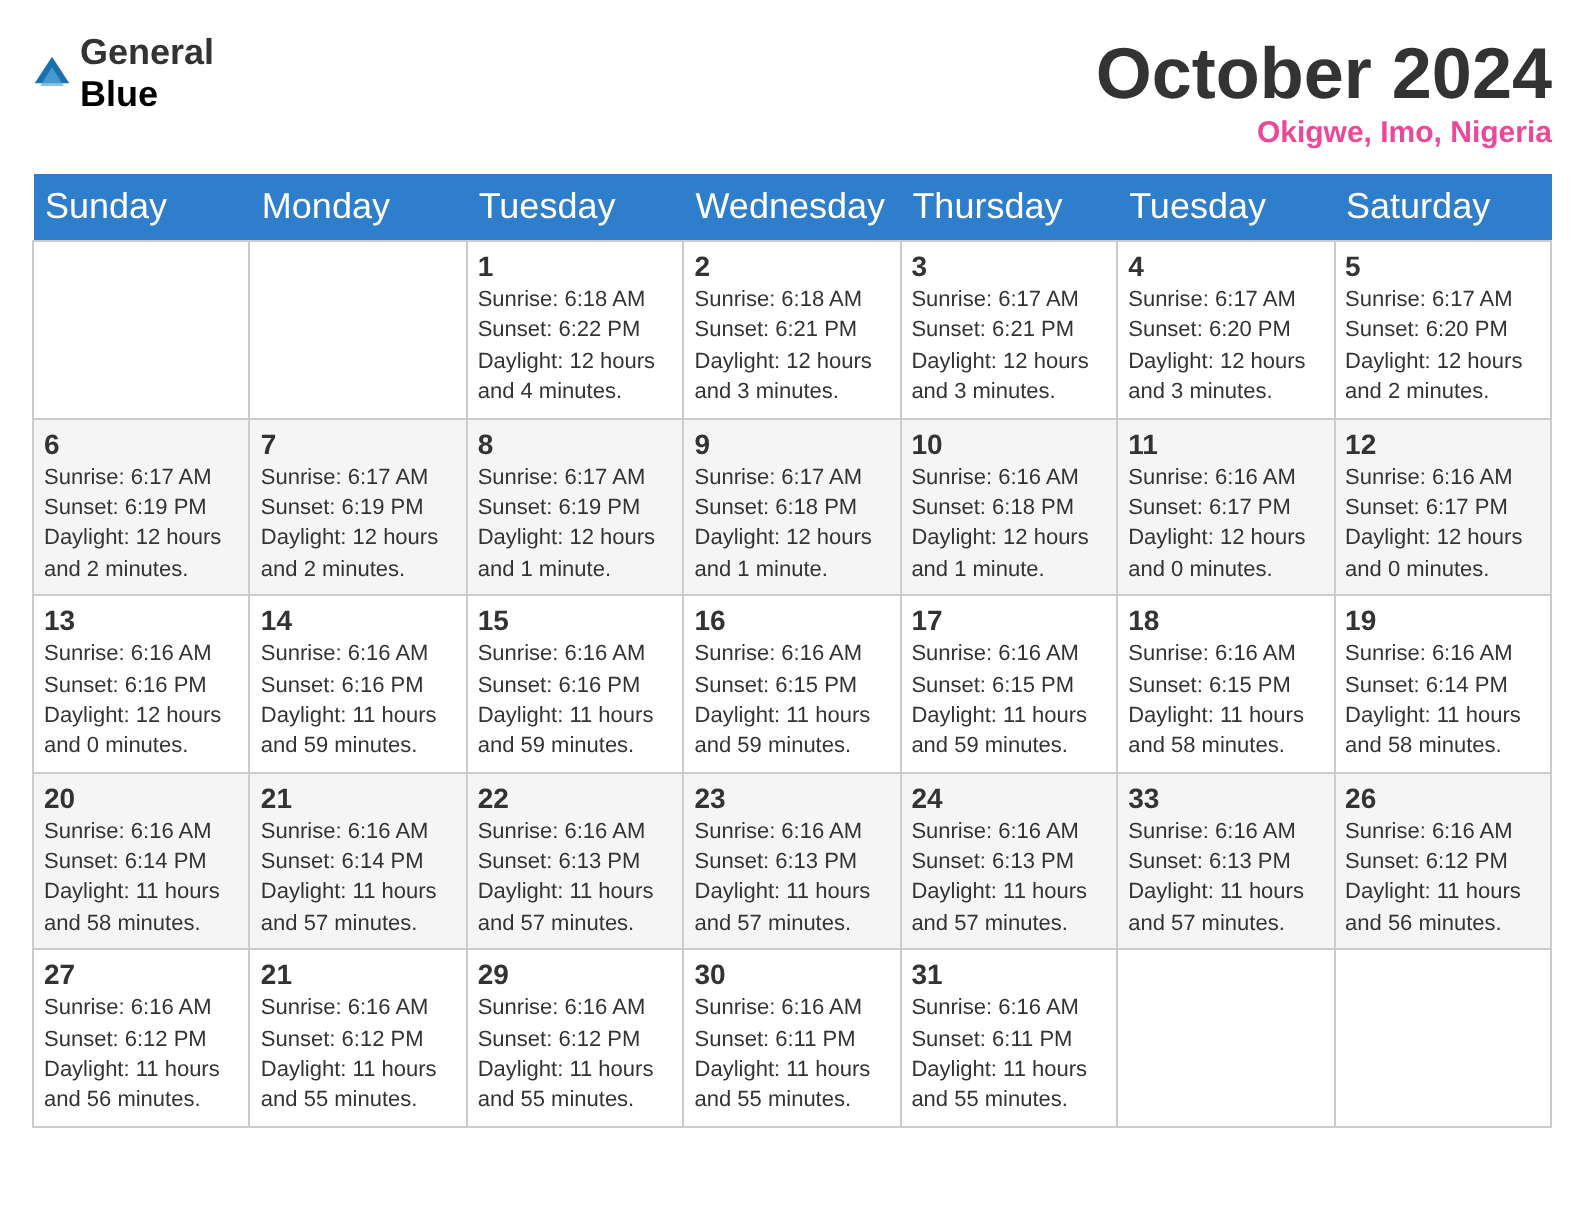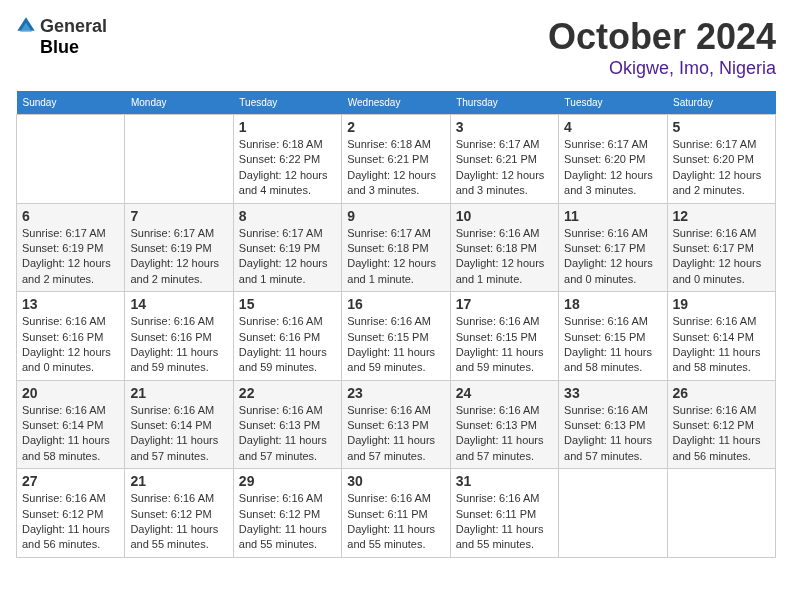--- a/index.html
+++ b/index.html
@@ -11,21 +11,21 @@
       padding: 16px;
     }
     .header {
       display: flex;
       justify-content: space-between;
       align-items: flex-start;
       margin-bottom: 12px;
     }
     .logo {
       display: flex;
-      align-items: flex-start;
+      align-items: center;
       gap: 4px;
     }
     .logo-text-general {
       font-size: 18px;
       font-weight: bold;
       color: #333;
     }
     .logo-text-blue {
       font-size: 18px;
       font-weight: bold;
@@ -37,34 +37,35 @@
     }
     .title-block {
       text-align: right;
     }
     .month-title {
       font-size: 36px;
       font-weight: 700;
       color: #333;
     }
     .location-title {
-      font-size: 18px;
-      color: #4c1d95;
+      font-size: 15px;
+      color: #ec4899;
+      font-weight: bold;
     }
     table {
       width: 100%;
       border-collapse: collapse;
       font-size: 11px;
     }
     thead th {
       background-color: #2e7ecb;
       color: #fff;
       text-align: left;
       padding: 6px 6px;
-      font-size: 10px;
+      font-size: 18px;
       font-weight: normal;
     }
     tbody td {
       border: 1px solid #ccc;
       vertical-align: top;
       padding: 4px 5px;
       height: 80px;
       width: 14.28%;
       color: #333;
     }

